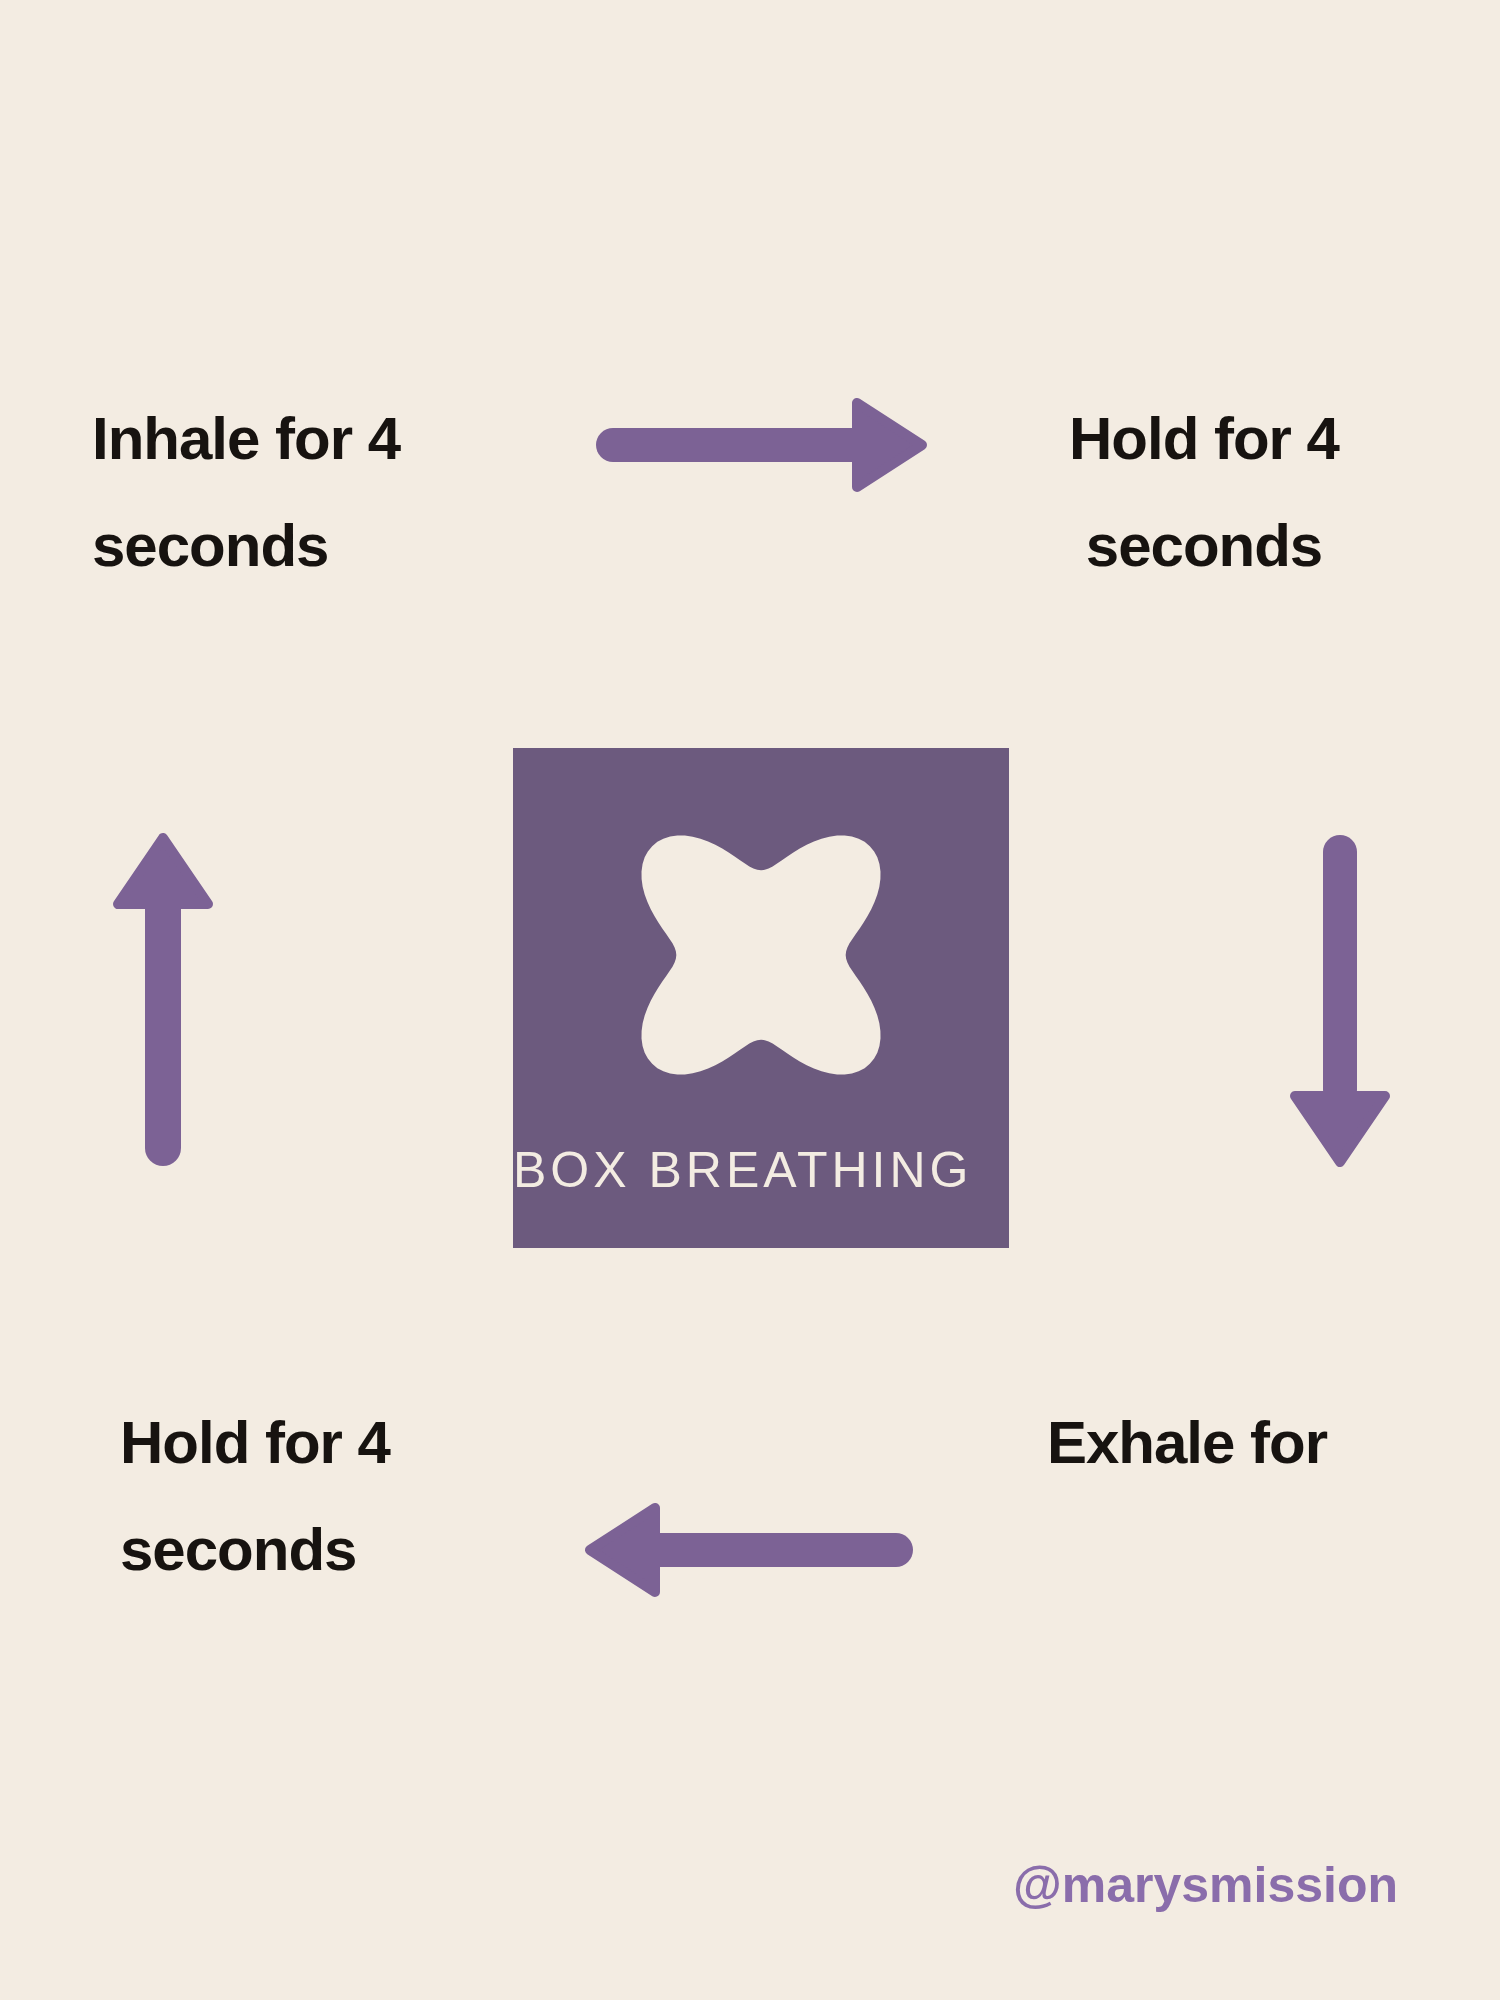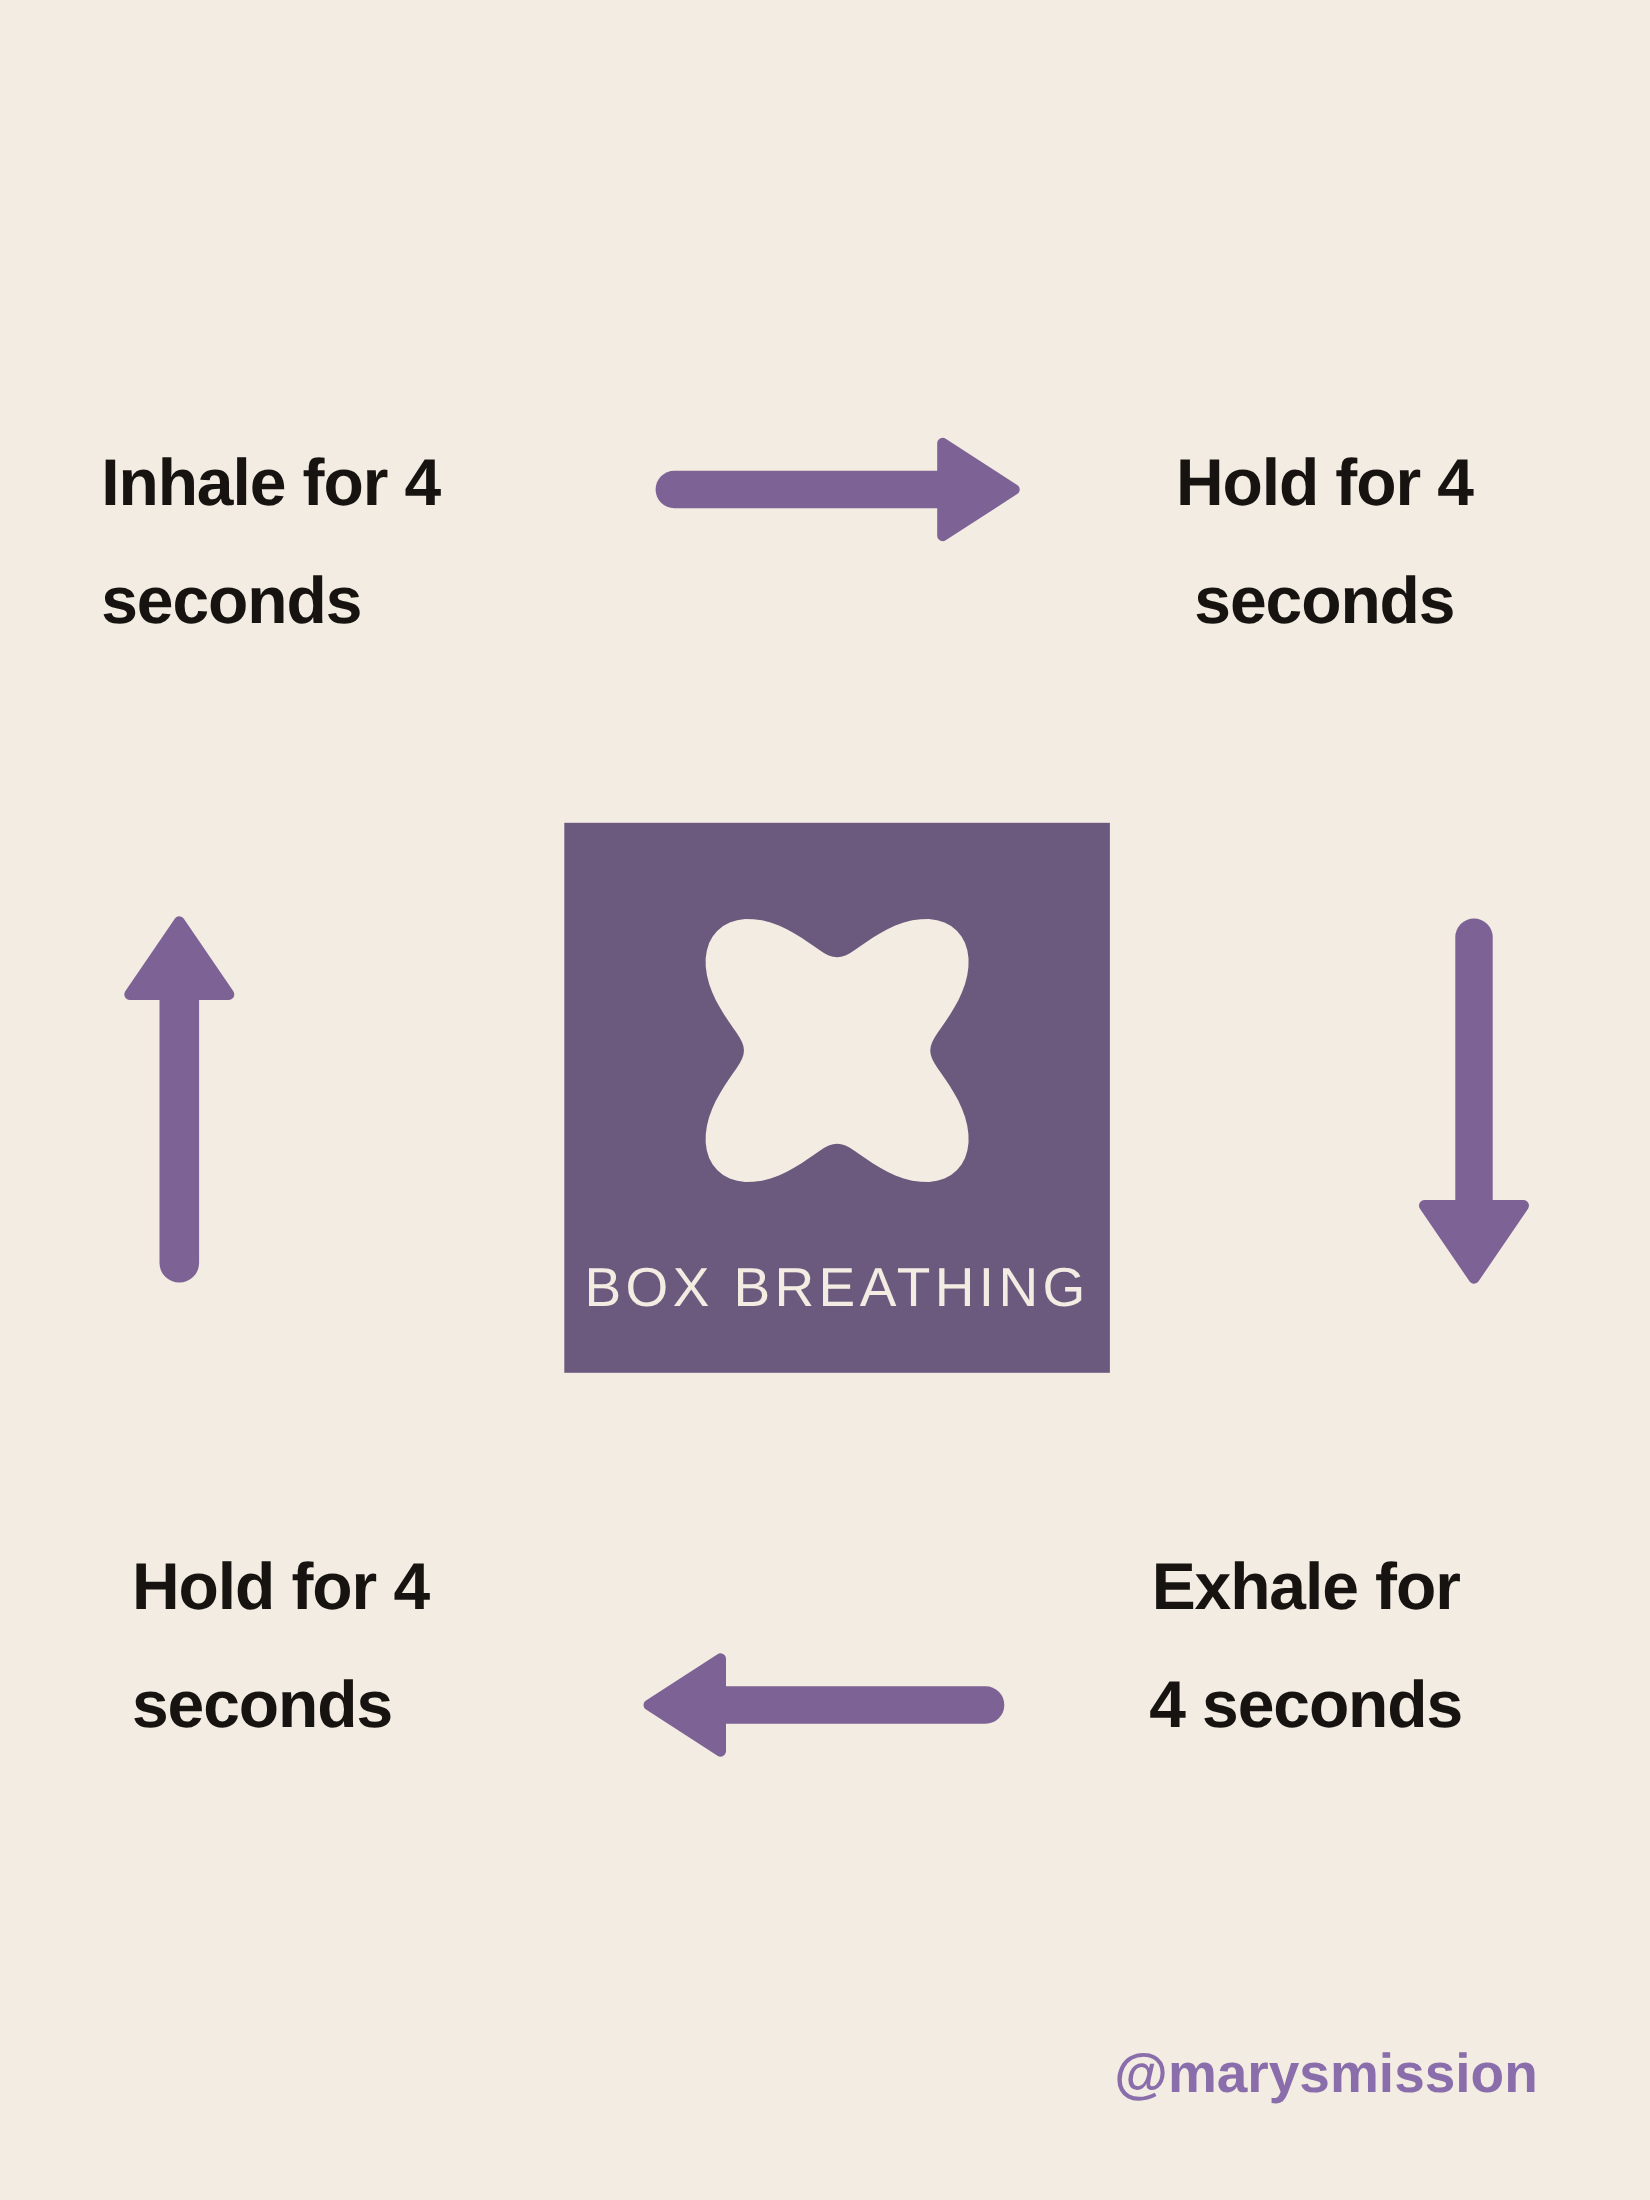--- a/index.html
+++ b/index.html
@@ -44,21 +44,21 @@
   .clover{
     position:absolute;
     left:121px;top:80px; 
     width:254px;height:254px;
   }
   .clover polygon{fill:var(--color-center_text,#f3ece2);}
   .box-title{
     position:absolute;
     left:0;top:397px;
     width:100%;
-    text-align:center;
+    text-align:left;
     font-size:50px;
     font-weight:400;
     letter-spacing:4px;
     color:var(--color-center_text,#f3ece2);
     line-height:50px;
   }
   .handle{
     position:absolute;
     right:102px;top:1860px;
     font-size:50px;
@@ -110,18 +110,17 @@
     <div>seconds</div>
   </div>
 
   <svg class="arrow" style="left:580px;top:1500px;" width="345" height="100" viewBox="0 0 345 100">
     <line class="stroke" x1="77" y1="50" x2="316" y2="50"></line>
     <path class="head" d="M75 8 L75 92 L10 50 Z"></path>
   </svg>
 
   <div class="step align-center" style="left:937px;top:1389px;width:500px;">
     <div>Exhale for</div>
-    <div>4 seconds</div>
   </div>
 
   <div class="handle">@marysmission</div>
 
 </div>
 
 </body></html>

